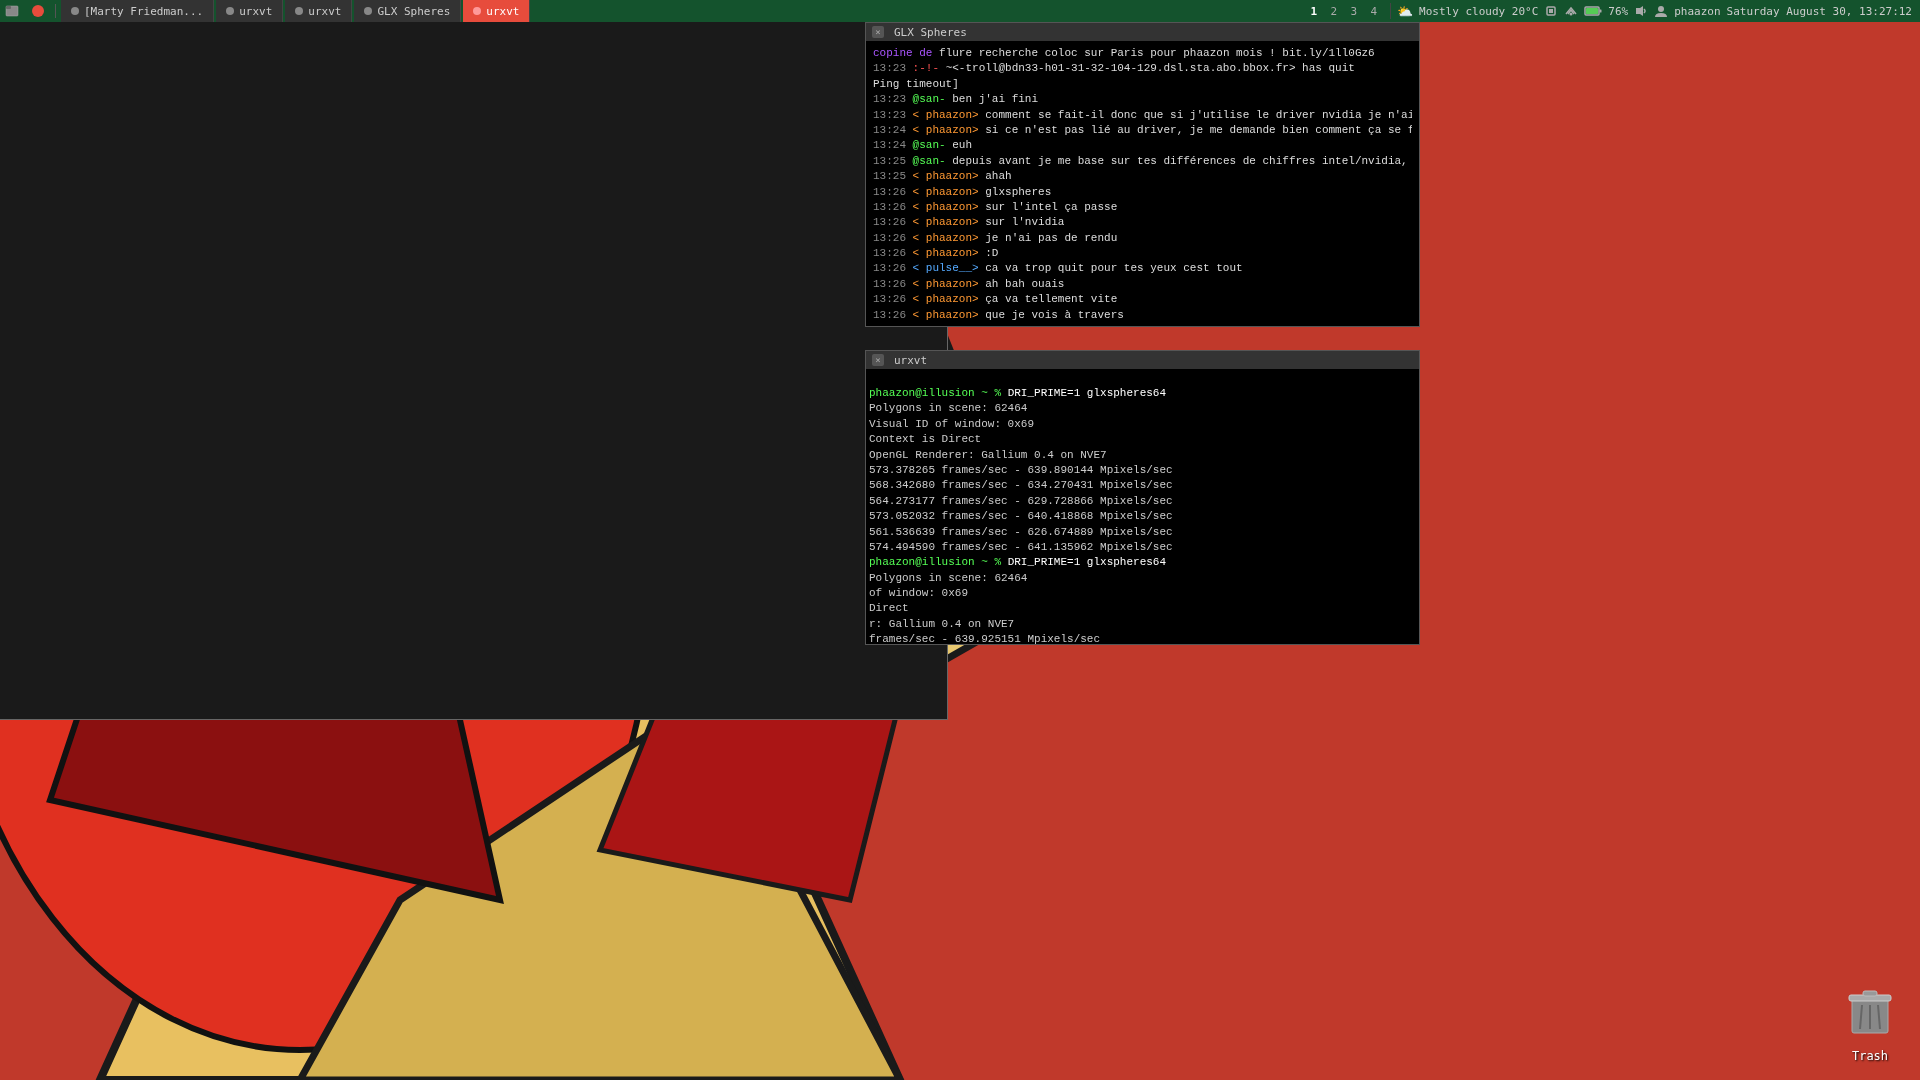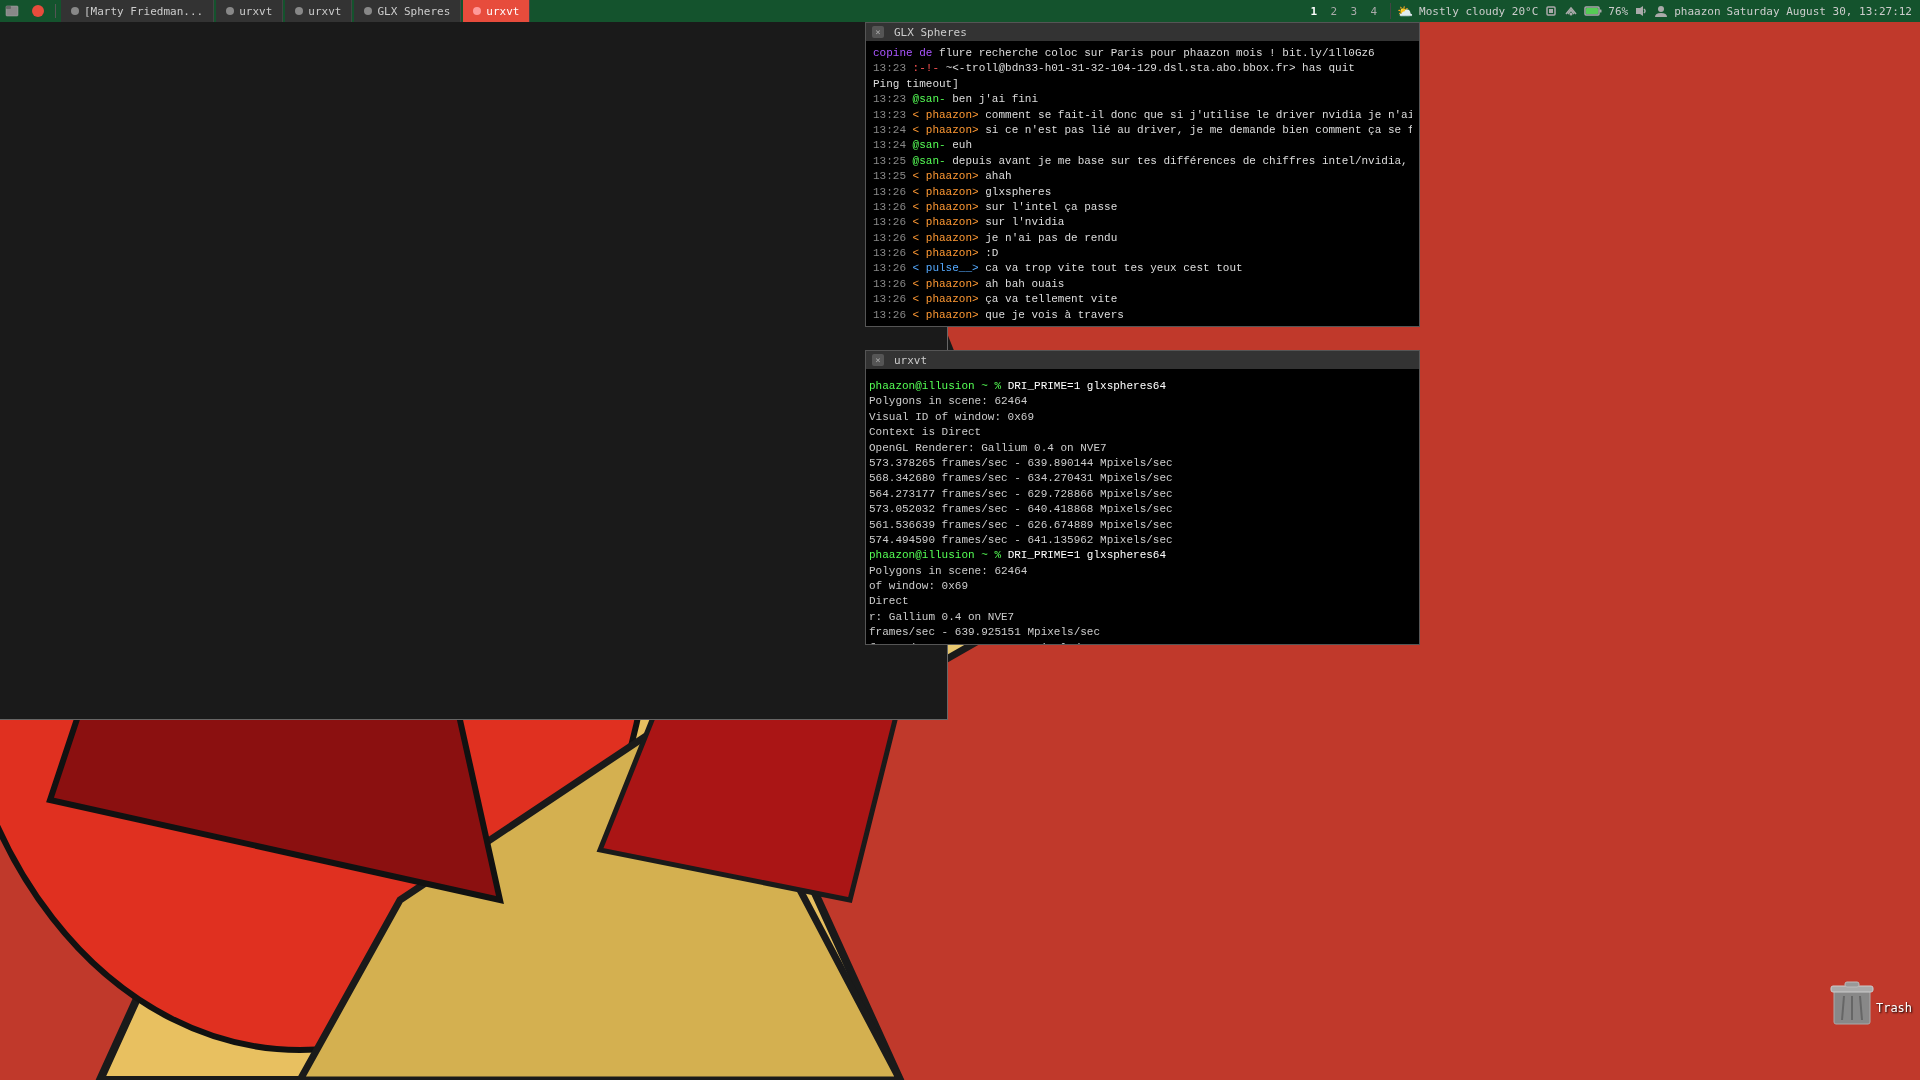--- a/index.html
+++ b/index.html
@@ -198,25 +198,26 @@
     }
 
     .terminal-line {
       white-space: nowrap;
       color: #eee;
     }
 
     
     #trash-icon {
       position: absolute;
-      bottom: 32px;
+      bottom: 16px;
       right: 15px;
       width: 70px;
       height: 80px;
       display: flex;
+      flex-direction: column;
       align-items: center;
       justify-content: center;
       cursor: pointer;
       z-index: 200;
     }
 
     #trash-icon .trash-img {
       font-size: 36px;
       margin-bottom: 4px;
     }
@@ -394,37 +395,37 @@
         <div class="irc-line"><span style="color:#888">13:23 </span><span style="color:#ff9933">&lt; phaazon&gt;</span> <span style="color:#ddd">comment se fait-il donc que si j'utilise le driver nvidia je n'ai plus ce problème, et que les perfs dans glxgears montrent bien que la carte discrète est largement devant intel ?</span></div>
         <div class="irc-line"><span style="color:#888">13:24 </span><span style="color:#ff9933">&lt; phaazon&gt;</span> <span style="color:#ddd">si ce n'est pas lié au driver, je me demande bien comment ça se fait</span></div>
         <div class="irc-line"><span style="color:#888">13:24 </span><span style="color:#55ff55">@san-</span> <span style="color:#ddd">euh</span></div>
         <div class="irc-line"><span style="color:#888">13:25 </span><span style="color:#55ff55">@san-</span> <span style="color:#ddd">depuis avant je me base sur tes différences de chiffres intel/nvidia, pas nouveau/nvidia…</span></div>
         <div class="irc-line"><span style="color:#888">13:25 </span><span style="color:#ff9933">&lt; phaazon&gt;</span> <span style="color:#ddd">ahah</span></div>
         <div class="irc-line"><span style="color:#888">13:26 </span><span style="color:#ff9933">&lt; phaazon&gt;</span> <span style="color:#ddd">glxspheres</span></div>
         <div class="irc-line"><span style="color:#888">13:26 </span><span style="color:#ff9933">&lt; phaazon&gt;</span> <span style="color:#ddd">sur l'intel ça passe</span></div>
         <div class="irc-line"><span style="color:#888">13:26 </span><span style="color:#ff9933">&lt; phaazon&gt;</span> <span style="color:#ddd">sur l'nvidia</span></div>
         <div class="irc-line"><span style="color:#888">13:26 </span><span style="color:#ff9933">&lt; phaazon&gt;</span> <span style="color:#ddd">je n'ai pas de rendu</span></div>
         <div class="irc-line"><span style="color:#888">13:26 </span><span style="color:#ff9933">&lt; phaazon&gt;</span> <span style="color:#ddd">:D</span></div>
-        <div class="irc-line"><span style="color:#888">13:26 </span><span style="color:#55aaff">&lt; pulse__&gt;</span> <span style="color:#ddd">ca va trop vite tout tes yeux cest tout</span></div>
+        <div class="irc-line"><span style="color:#888">13:26 </span><span style="color:#55aaff">&lt; pulse__&gt;</span> <span style="color:#ddd">ca va trop quit pour tes yeux cest tout</span></div>
         <div class="irc-line"><span style="color:#888">13:26 </span><span style="color:#ff9933">&lt; phaazon&gt;</span> <span style="color:#ddd">ah bah ouais</span></div>
         <div class="irc-line"><span style="color:#888">13:26 </span><span style="color:#ff9933">&lt; phaazon&gt;</span> <span style="color:#ddd">ça va tellement vite</span></div>
         <div class="irc-line"><span style="color:#888">13:26 </span><span style="color:#ff9933">&lt; phaazon&gt;</span> <span style="color:#ddd">que je vois à travers</span></div>
       </div>
   </div>
 </div>
 
 <div class="window" id="terminal-window">
   <div class="window-titlebar">
     <div class="window-titlebar-left">
       <span class="window-btn">×</span>
       <span style="margin-left:6px;">urxvt</span>
     </div>
     <div></div>
   </div>
-  <div class="window-content" id="terminal-content" style="padding: 10px 3px; height: calc(100% - 18px); overflow: hidden; font-size: 11px;">
+  <div class="window-content" id="terminal-content" style="padding: 17px 3px; height: calc(100% - 18px); overflow: hidden; font-size: 11px;">
 
   <div class="terminal-line"><span style="color:#55ff55">phaazon@illusion ~ %</span> <span style="color:#fff">DRI_PRIME=1 glxspheres64</span></div>
       <div class="terminal-line" style="color: rgb(204, 204, 204);">Polygons in scene: 62464</div>
       <div class="terminal-line" style="color: rgb(204, 204, 204);">Visual ID of window: 0x69</div>
       <div class="terminal-line" style="color: rgb(204, 204, 204);">Context is Direct</div>
       <div class="terminal-line" style="color: rgb(204, 204, 204);">OpenGL Renderer: Gallium 0.4 on NVE7</div>
       <div class="terminal-line" style="color: rgb(204, 204, 204);">573.378265 frames/sec - 639.890144 Mpixels/sec</div>
       <div class="terminal-line" style="color: rgb(204, 204, 204);">568.342680 frames/sec - 634.270431 Mpixels/sec</div>
       <div class="terminal-line" style="color: rgb(204, 204, 204);">564.273177 frames/sec - 629.728866 Mpixels/sec</div>
       <div class="terminal-line" style="color: rgb(204, 204, 204);">573.052032 frames/sec - 640.418868 Mpixels/sec</div>

